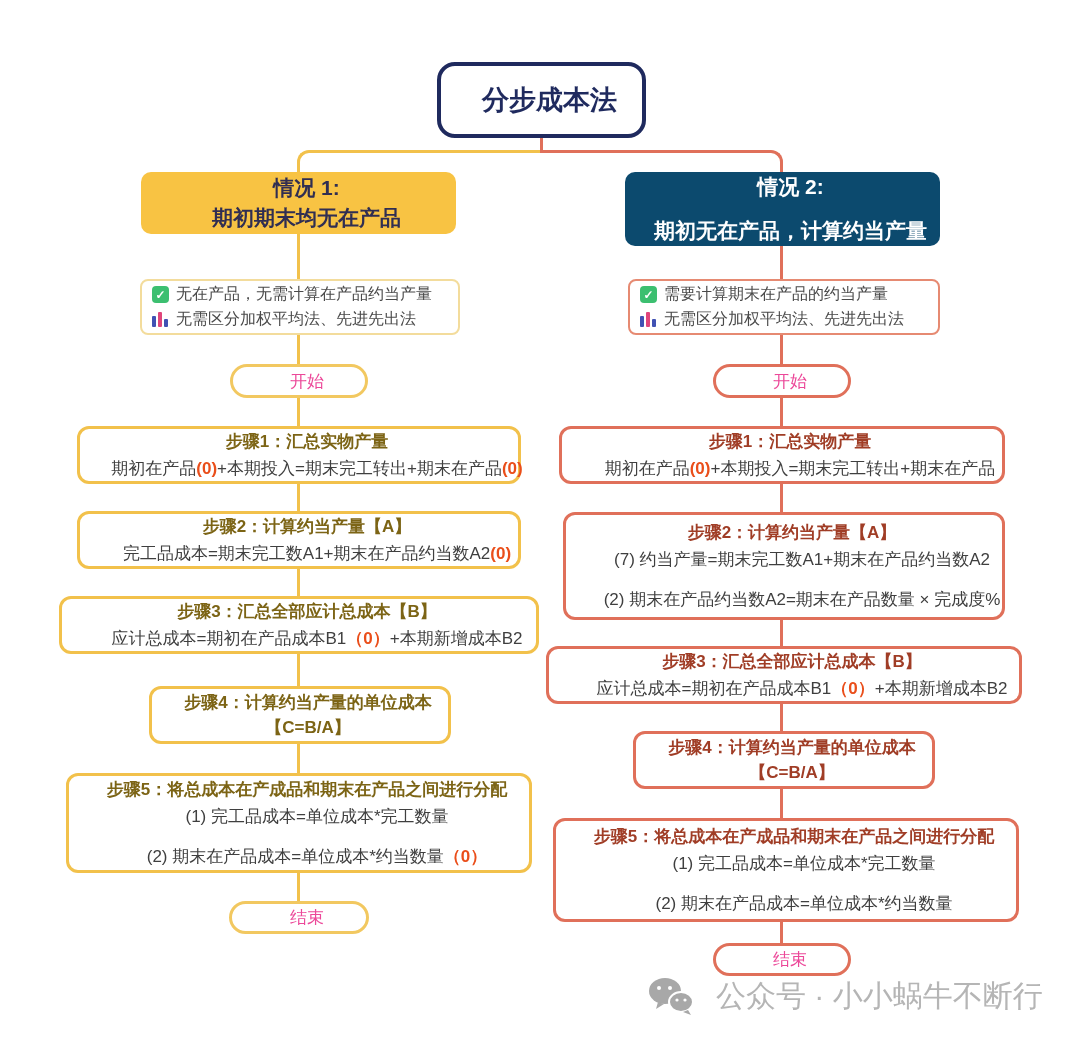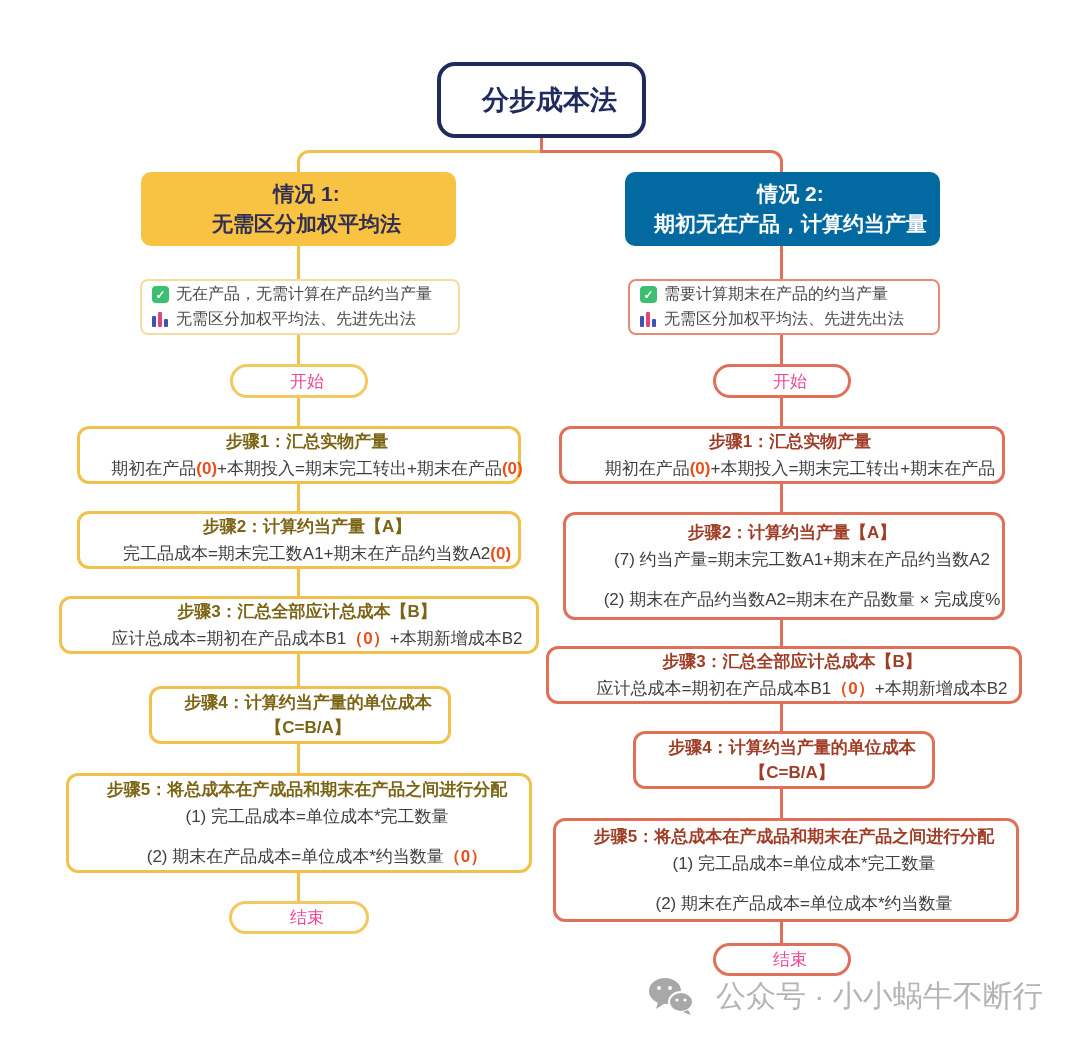--- a/index.html
+++ b/index.html
@@ -16,22 +16,22 @@
   .spine-r{left:780px;top:170px;height:777px;background:#e0705a;}
 
   
   .node{position:absolute;box-sizing:border-box;background:#ffffff;text-align:center;padding-left:16px;}
 
   .title-node{left:437px;top:62px;width:209px;height:76px;border:4px solid #1f2a5e;border-radius:18px;
               display:flex;align-items:center;justify-content:center;font-size:27px;font-weight:700;color:#1f2a5e;}
 
   .hdr{border-radius:10px;display:flex;flex-direction:column;align-items:center;justify-content:center;
        font-size:21px;font-weight:700;line-height:1.45;}
-  .hdr-l{left:141px;top:172px;width:315px;height:74px;background:#f8c343;color:#302e52;}
-  .hdr-r{left:625px;top:172px;width:315px;height:74px;background:#0369a1;color:#ffffff;}
+  .hdr-l{left:141px;top:172px;width:315px;height:62px;background:#f8c343;color:#302e52;}
+  .hdr-r{left:625px;top:172px;width:315px;height:74px;background:#0c4a6e;color:#ffffff;justify-content:space-between;}
 
   .note{border-radius:8px;display:flex;flex-direction:column;justify-content:center;gap:4px;padding-left:10px;}
   .note-l{left:140px;top:279px;width:320px;height:56px;border:2px solid #f3dc9c;}
   .note-r{left:628px;top:279px;width:312px;height:56px;border:2px solid #e68a72;}
   .note-line{display:flex;align-items:center;gap:7px;font-size:16px;color:#4a4a4a;white-space:nowrap;}
 
   .pill{border-radius:17px;display:flex;align-items:center;justify-content:center;font-size:17px;color:#ec4899;}
   .pill-l{border:3px solid #f2c860;}
   .pill-r{border:3px solid #e0705a;}
 
@@ -67,21 +67,21 @@
   <div class="elbow-r"></div>
   <div class="spine spine-l"></div>
   <div class="spine spine-r"></div>
 
   <div class="node title-node">
     <span>分步成本法</span>
   </div>
 
   <div class="node hdr hdr-l">
     <span>情况 1:</span>
-    <span>无需区分加权平均法</span>
+    <span>期初期末均无在产品</span>
   </div>
 
   <div class="node note note-l">
     <div class="note-line">
       <span class="ico-check">✓</span>
       <span>无在产品，无需计算在产品约当产量</span>
     </div>
     <div class="note-line">
       <span class="ico-chart">
           <i class="b1"></i>

